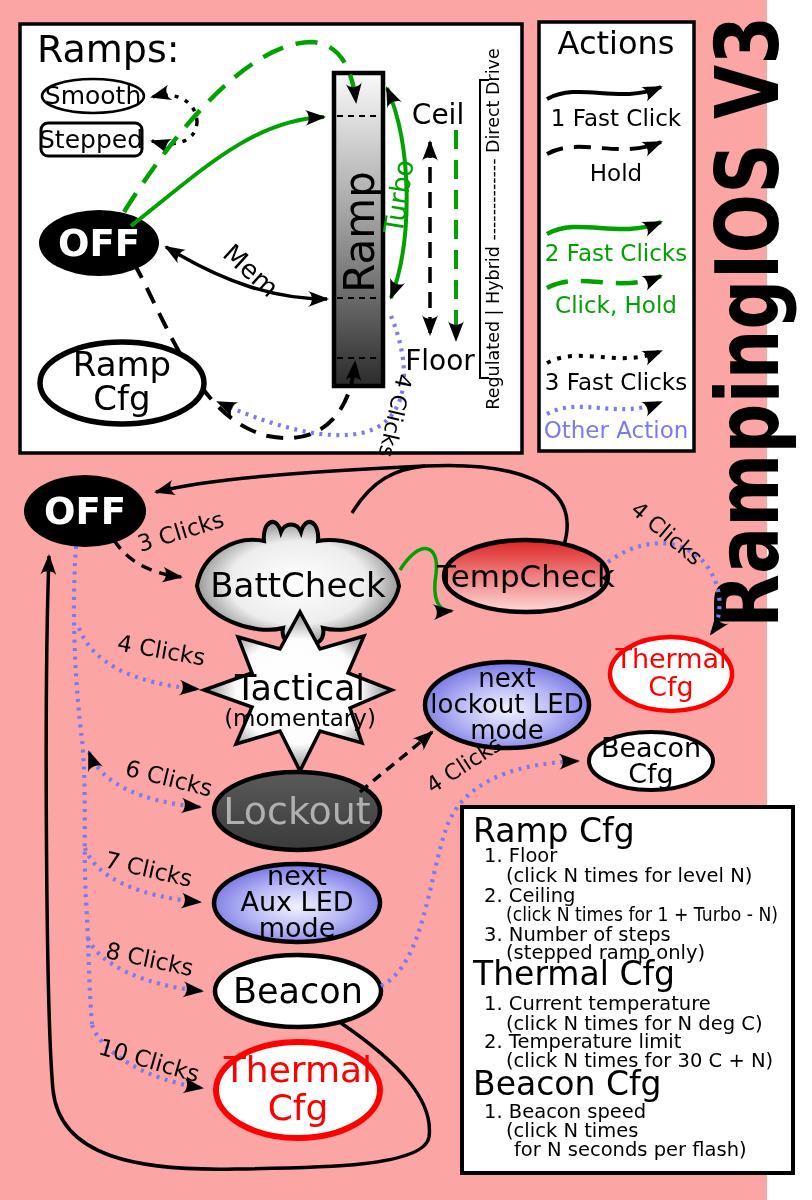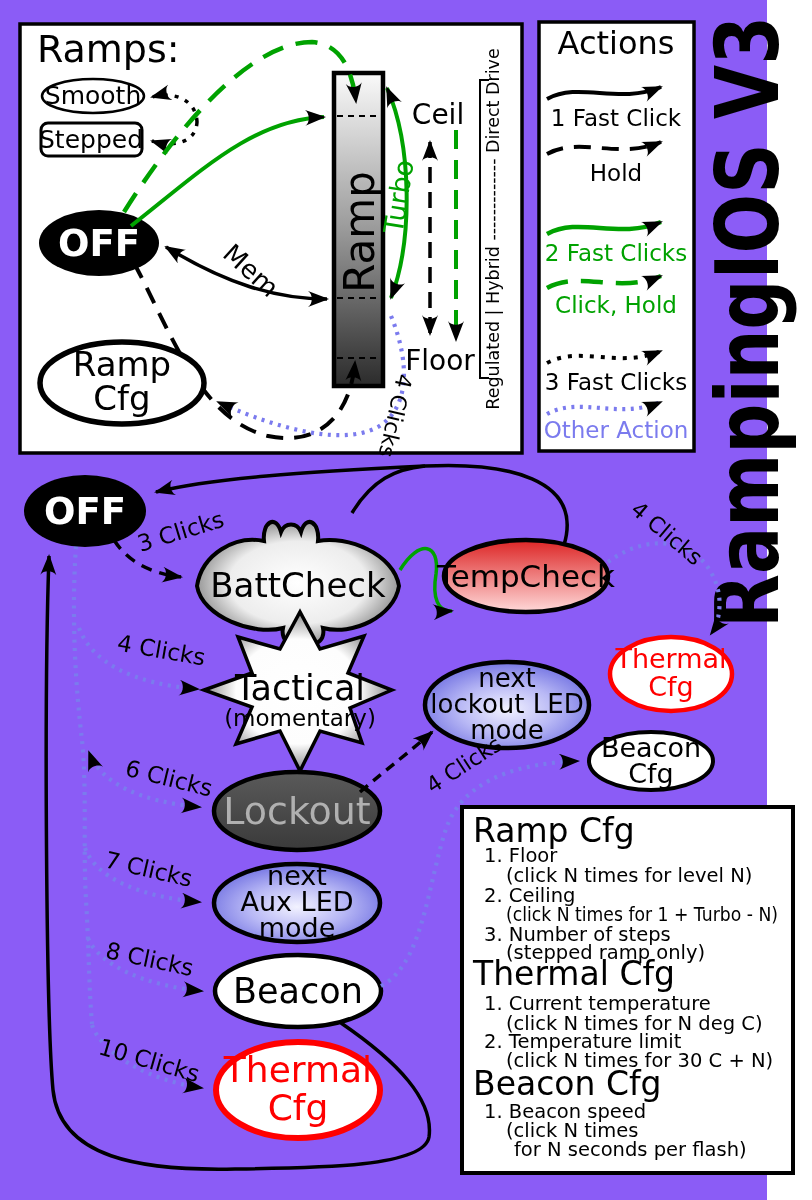--- a/index.html
+++ b/index.html
@@ -1,16 +1,16 @@
 <!DOCTYPE html>
 <html><head>
 <meta charset="utf-8">
 <style>
   html,body{margin:0;padding:0;background:#fff;}
-  .wrap{width:767px;height:1200px;position:relative;background:#8b5cf6;}
+  .wrap{width:767px;height:1200px;position:relative;background:#fca5a5;}
   svg{display:block;}
   text{font-family:"DejaVu Sans","Liberation Sans",sans-serif;fill:#000;}
   .bold{font-weight:bold;}
   .green{fill:#00a200;}
   .blue{fill:#7b7bee;}
   .red{fill:#ff0000;}
   .white{fill:#ffffff;}
   .gray{fill:#b0b0b0;}
   path,line,ellipse,rect,polygon{vector-effect:none;}
 </style>

